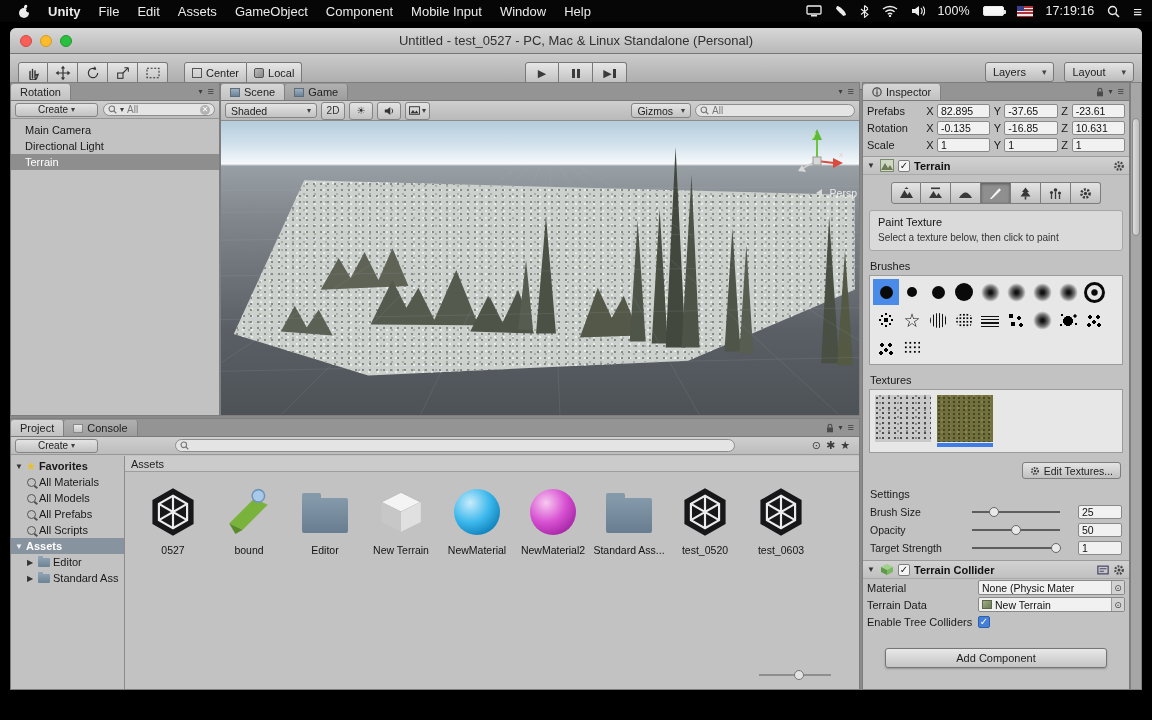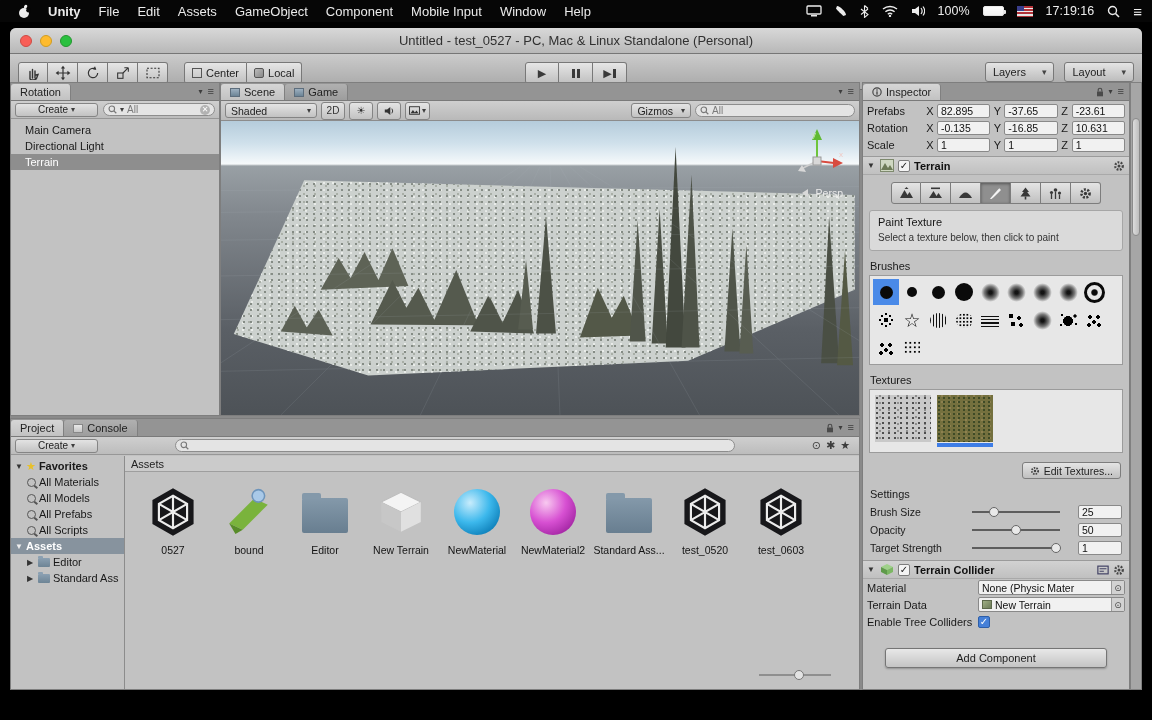--- a/index.html
+++ b/index.html
@@ -115,21 +115,21 @@
   background:linear-gradient(180deg,#b5ccdb 0px,#cfe0eb 22px,#e9f1f6 36px,#f6f9fa 43px,#99a0a5 45px,#82888e 92px,#5a5f65 210px,#4d5257 296px)}
 .vp-platform{position:absolute;left:0;top:0;width:640px;height:296px;
   clip-path:polygon(2% 72%,13% 20%,99% 25%,99% 57%,73% 81%,23% 86%);
   background-color:#ccd1ce;
   background-image:radial-gradient(circle 1px at 2px 3px,#858c85 98%,transparent),
     radial-gradient(circle 1.2px at 6px 1px,#a9afa7 98%,transparent),
     radial-gradient(circle 1px at 4px 6px,#e9ece9 98%,transparent);
   background-size:7px 6px,11px 8px,9px 7px}
 .vp-svg{position:absolute;left:0;top:0;width:100%;height:100%}
 .gizmo{position:absolute;top:6px;right:14px;width:56px;height:56px}
-.persp{position:absolute;top:66px;right:16px;display:flex;align-items:center;gap:8px;color:#e9e9e9;font-size:10.5px}
+.persp{position:absolute;top:66px;right:2px;display:flex;align-items:center;gap:8px;color:#e9e9e9;font-size:10.5px}
 .persp-tri{width:0;height:0;border-top:4px solid transparent;border-bottom:4px solid transparent;border-right:6px solid #d9d9d9}
 
 
 .projbody{position:absolute;top:37px;bottom:0;left:0;right:0;display:flex}
 .projtree{width:114px;border-right:1px solid #8c8c8c;padding-top:2px;background:#c2c2c2;overflow:hidden}
 .trow{height:16px;display:flex;align-items:center;gap:3px;padding-left:4px;white-space:nowrap;overflow:hidden;color:#191919}
 .trow.indent{padding-left:16px}
 .trow.selected{background:#87939e;color:#fff}
 .tri{font-size:8px;color:#333;width:8px;flex:none}
 .trow.selected .tri{color:#eee}

